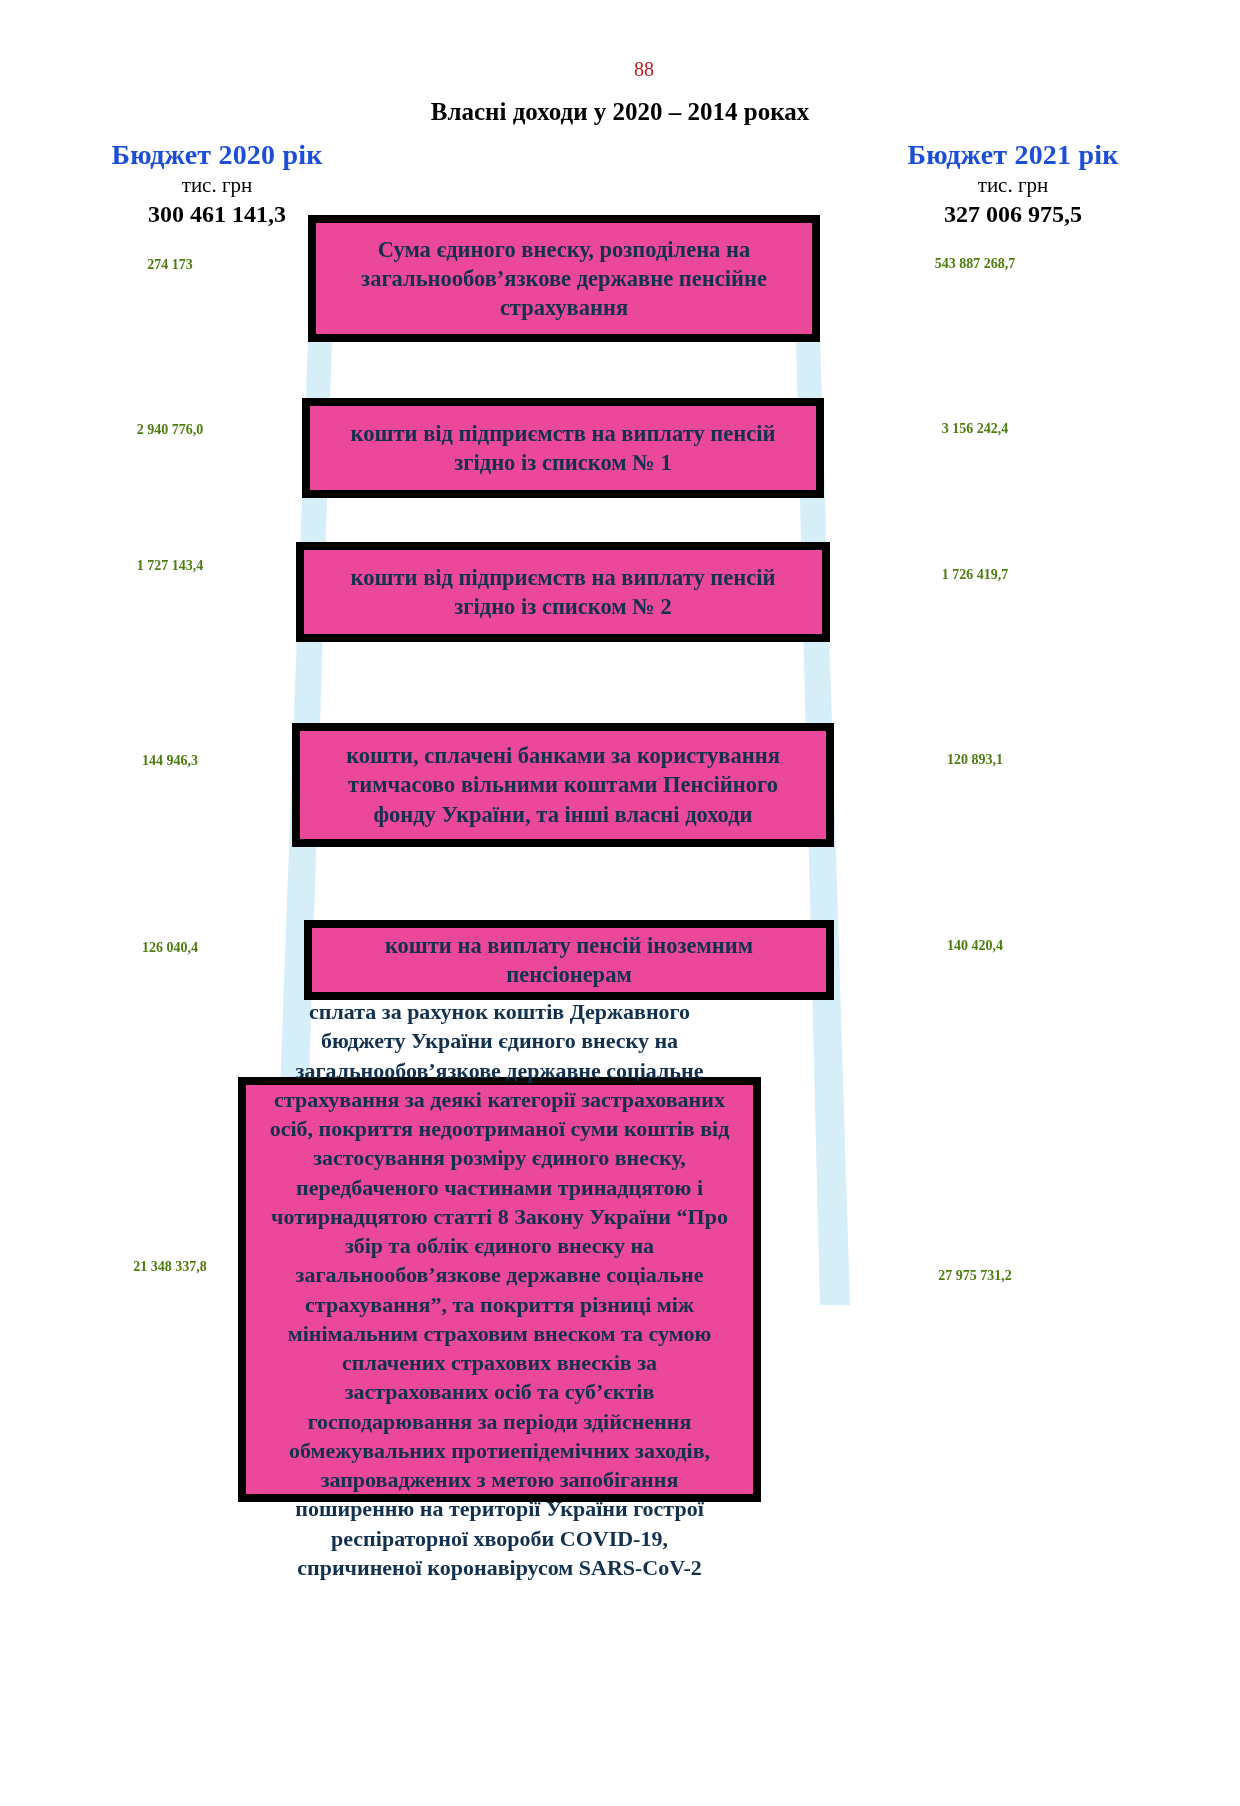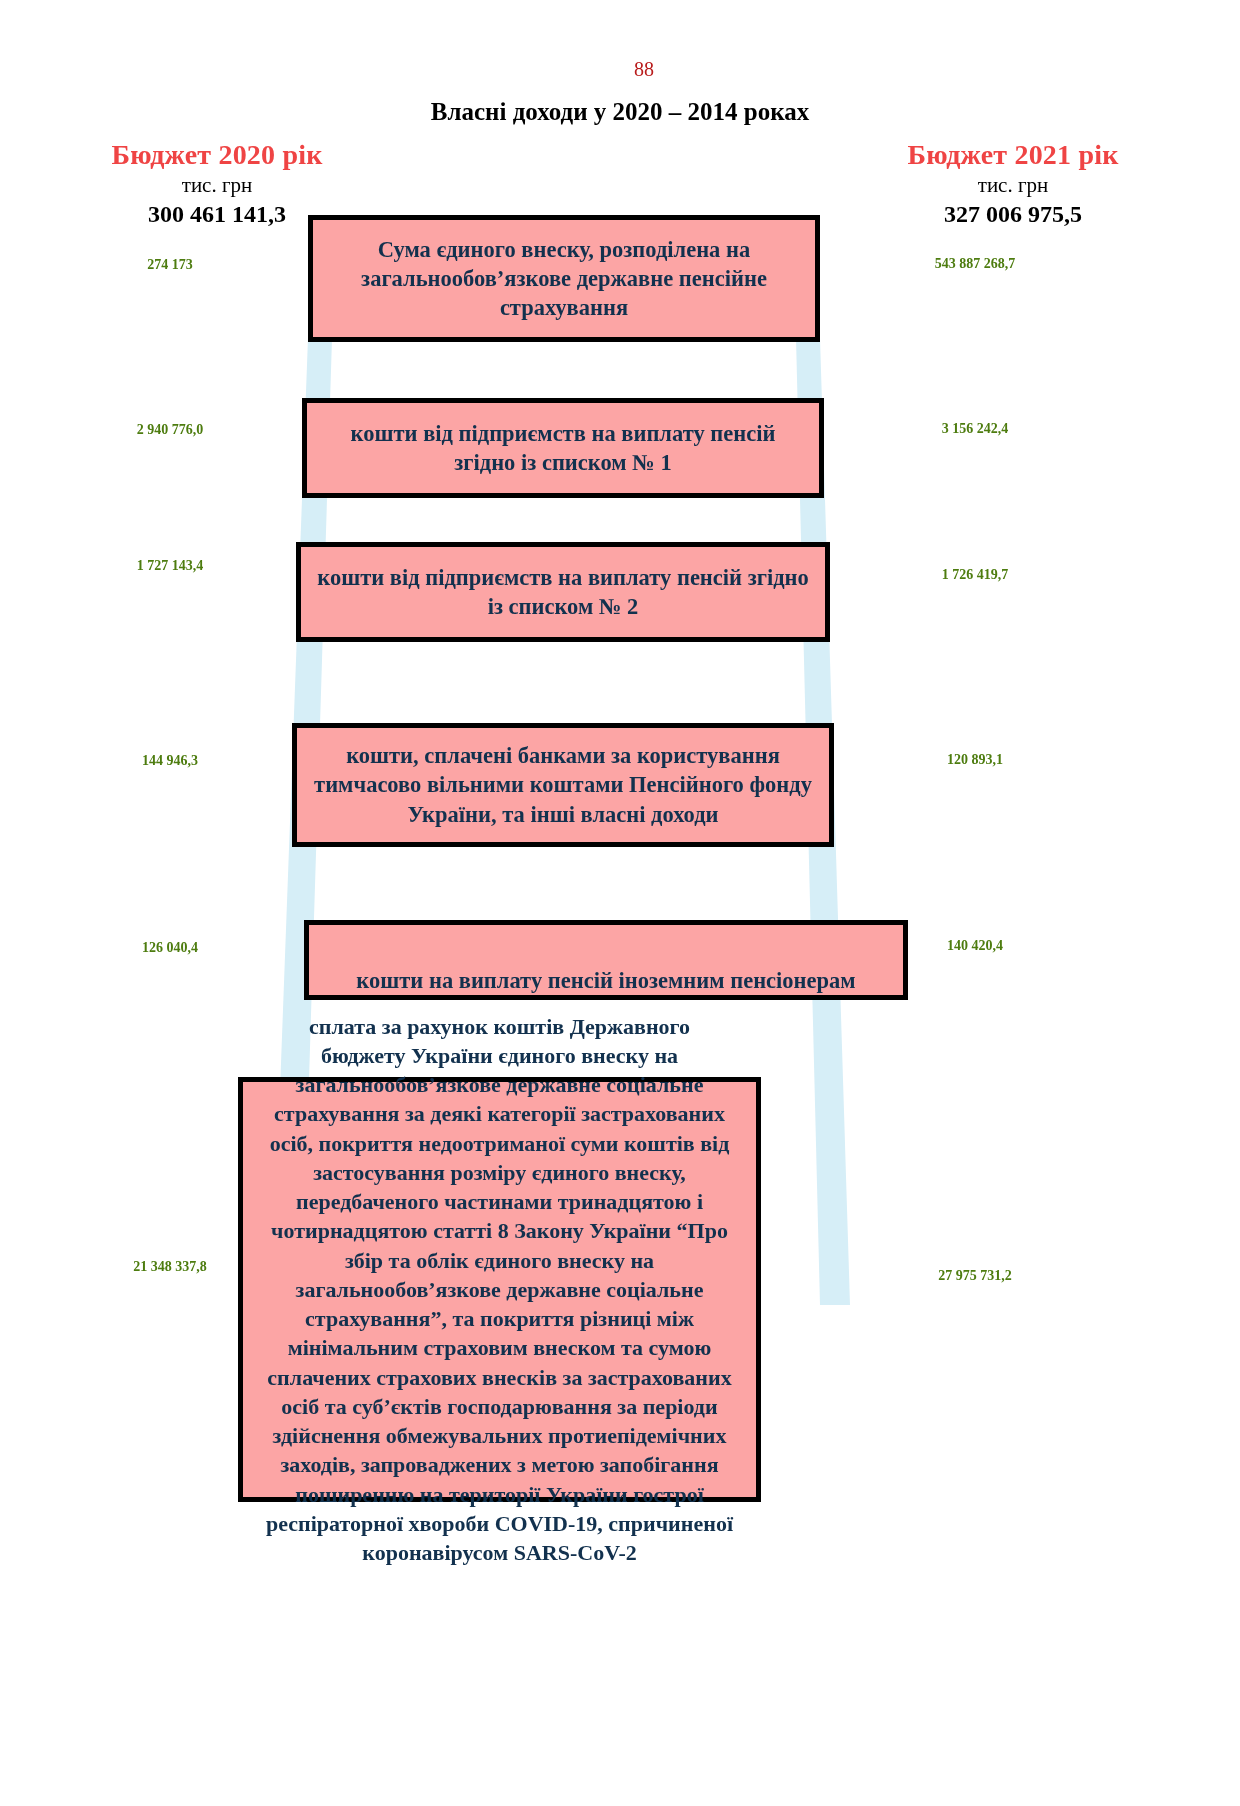--- a/index.html
+++ b/index.html
@@ -45,21 +45,21 @@
     text-align: center;
   }
   .col-head.left  { left: 52px;  top: 140px; }
   .col-head.right { left: 848px; top: 140px; }
 
   .col-head .ch-title {
     font-size: 28px;
     font-weight: bold;
     letter-spacing: 0.2px;
     line-height: 1.1;
-    color: #ef4444;
+    color: #1d4ed8;
   }
   .col-head .ch-unit {
     font-size: 21px;
     line-height: 1.35;
     color: #000;
   }
   .col-head .ch-total {
     font-size: 24px;
     font-weight: bold;
     line-height: 1.25;
@@ -73,41 +73,41 @@
     top: 210px;
     width: 1240px;
     height: 1100px;
     z-index: 0;
   }
 
   
   .box {
     position: absolute;
     box-sizing: border-box;
-    border: 5px solid #000000;
-    background: #fca5a5;
+    border: 8px solid #000000;
+    background: #ec4899;
     display: flex;
     align-items: center;
     justify-content: center;
     z-index: 2;
   }
   .box .box-text {
     font-size: 22.5px;
     font-weight: bold;
     color: #12314e;
     line-height: 1.30;
     text-align: center;
     padding: 0 16px;
   }
 
   #box-1 { left: 308px; top: 215px;  width: 512px; height: 127px; }
   #box-2 { left: 302px; top: 398px;  width: 522px; height: 100px; }
   #box-3 { left: 296px; top: 542px;  width: 534px; height: 100px; }
   #box-4 { left: 292px; top: 705px;  width: 542px; height: 124px; margin-top: 18px; }
-  #box-5 { left: 304px; top: 920px;  width: 604px; height: 80px; align-items: flex-end; }
+  #box-5 { left: 304px; top: 920px;  width: 530px; height: 80px; }
 
   #box-6 {
     left: 238px; top: 1077px; width: 523px; height: 425px;
     align-items: center;
   }
   #box-6 .box-text {
     font-size: 22px;
     line-height: 1.33;
     padding: 0 22px;
   }

